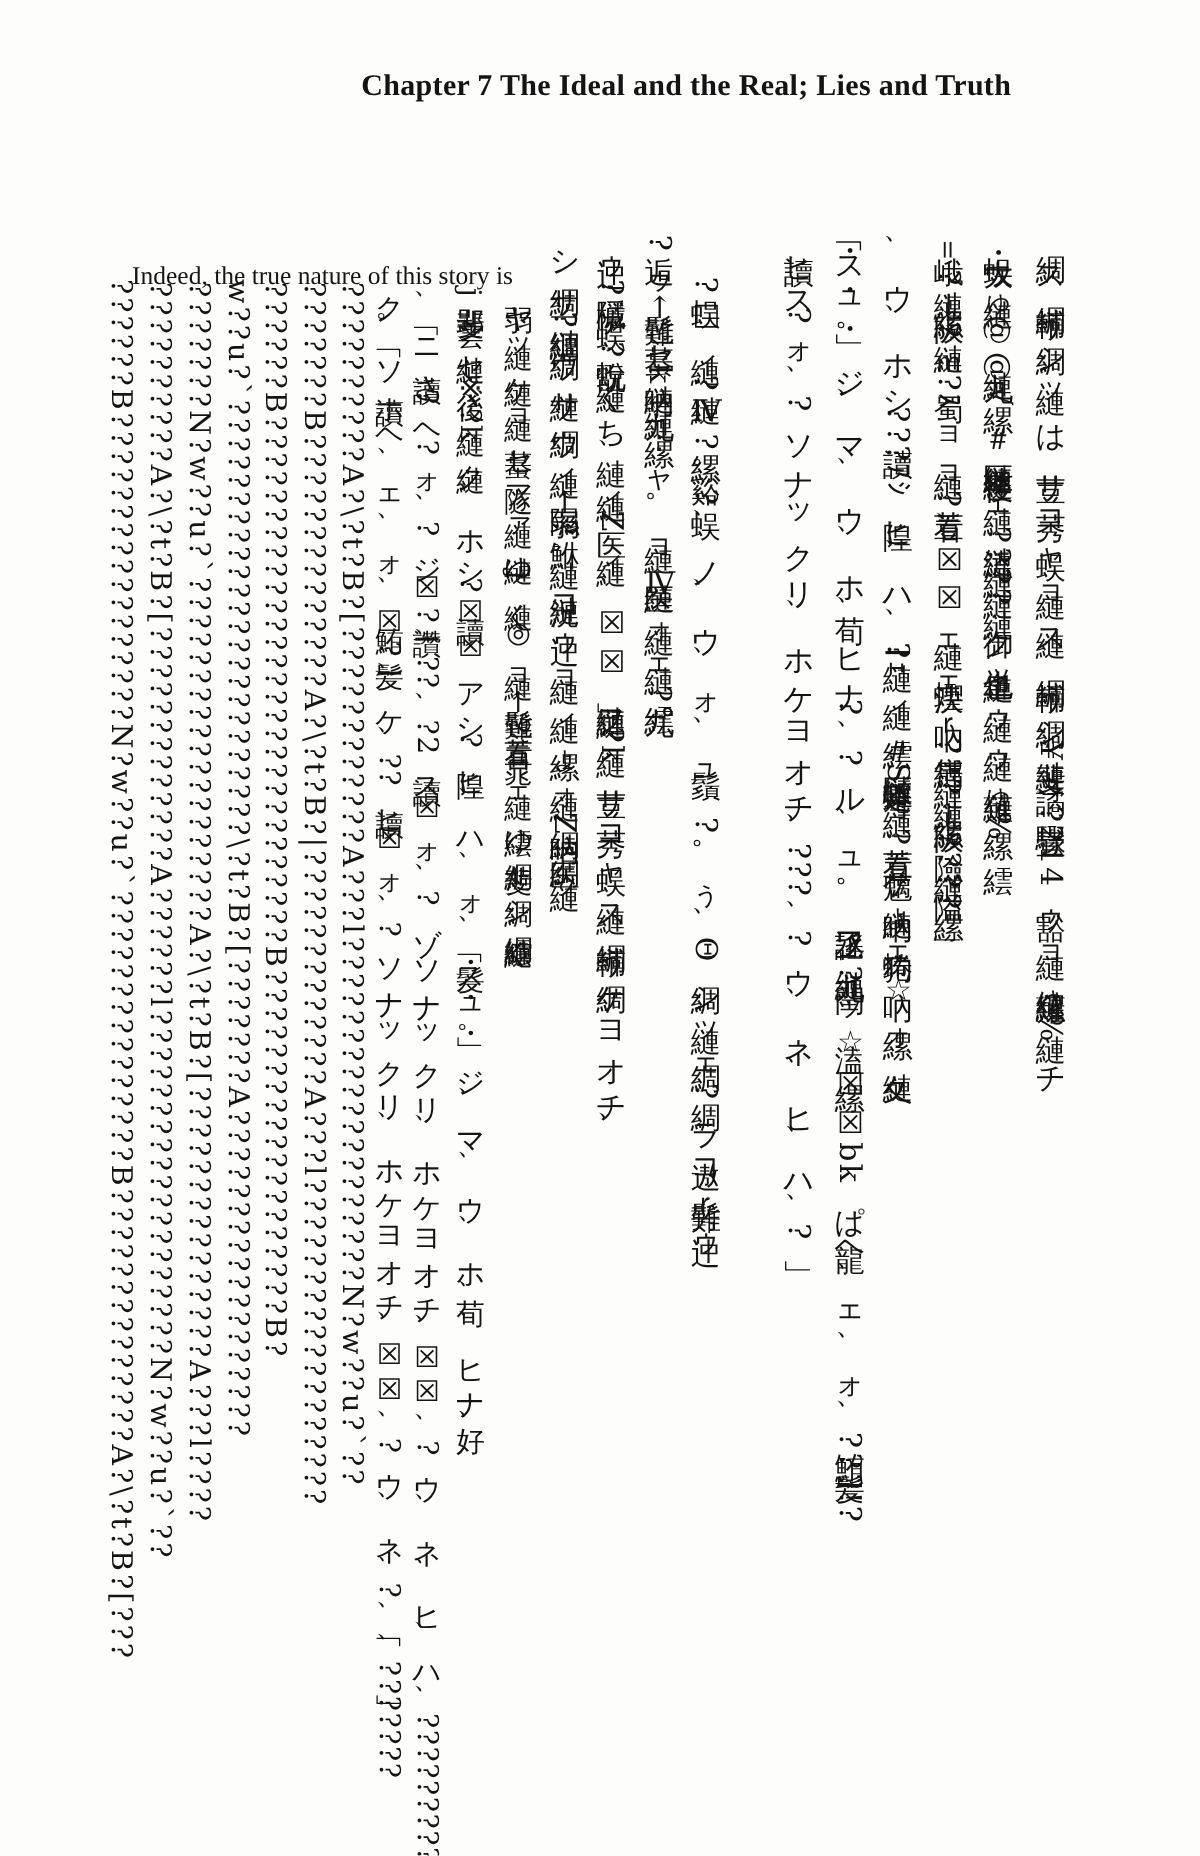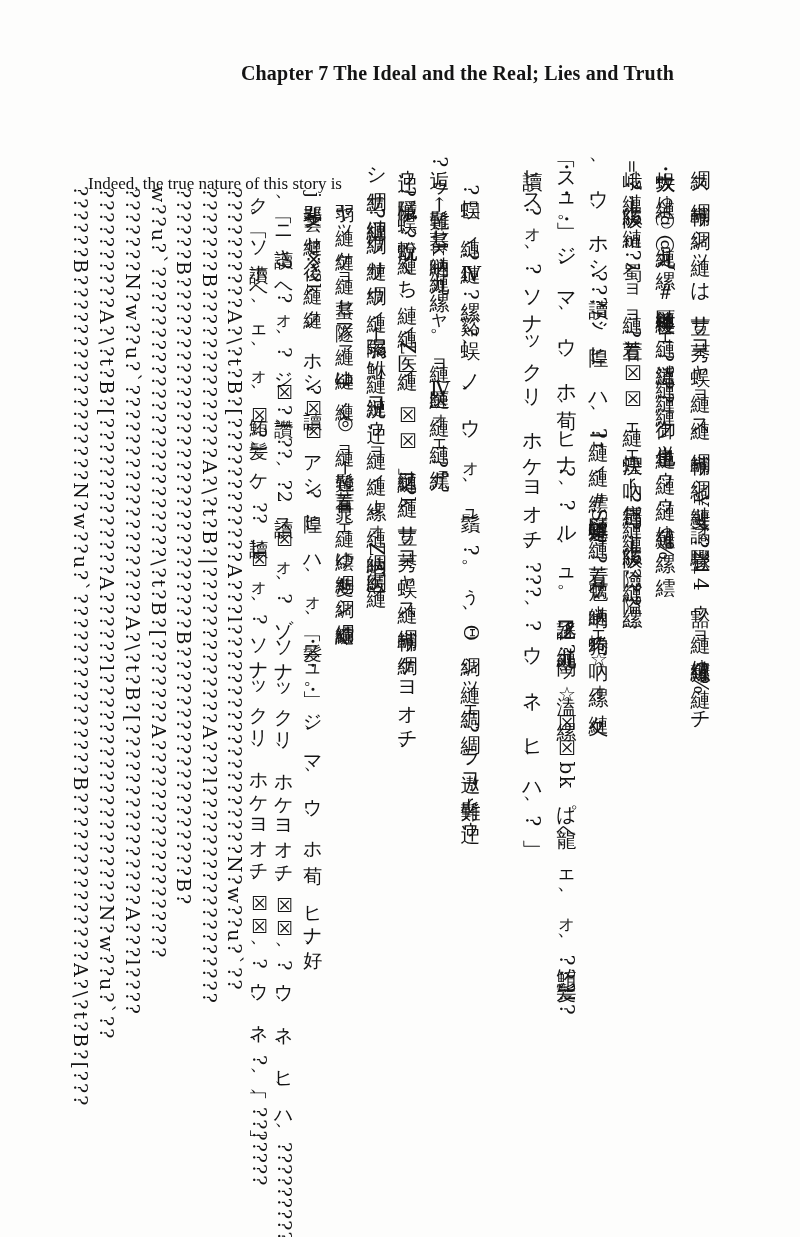--- a/index.html
+++ b/index.html
@@ -3,21 +3,21 @@
 <meta charset="utf-8">
 <style>
   html,body{margin:0;padding:0;}
   body{
     width:800px;height:1237px;position:relative;overflow:hidden;
     background:#fdfdfc;color:#141414;
     font-family:"DejaVu Serif","DejaVu Sans",serif;
   }
   .page{position:absolute;inset:0;}
   .chapter-heading{
-    position:absolute;left:0;right:0;top:46px;margin:16px;
+    position:absolute;left:0;right:0;top:46px;margin:0;
     text-align:center;padding-left:115px;
     font-family:"Liberation Serif","DejaVu Serif",serif;
     font-weight:bold;font-size:20px;letter-spacing:.2px;white-space:nowrap;
   }
   .intro-line{
     position:absolute;left:72px;top:158px;margin:16px;
     font-family:"Liberation Serif","DejaVu Serif",serif;
     font-size:17px;white-space:nowrap;
   }
   .vcol{

